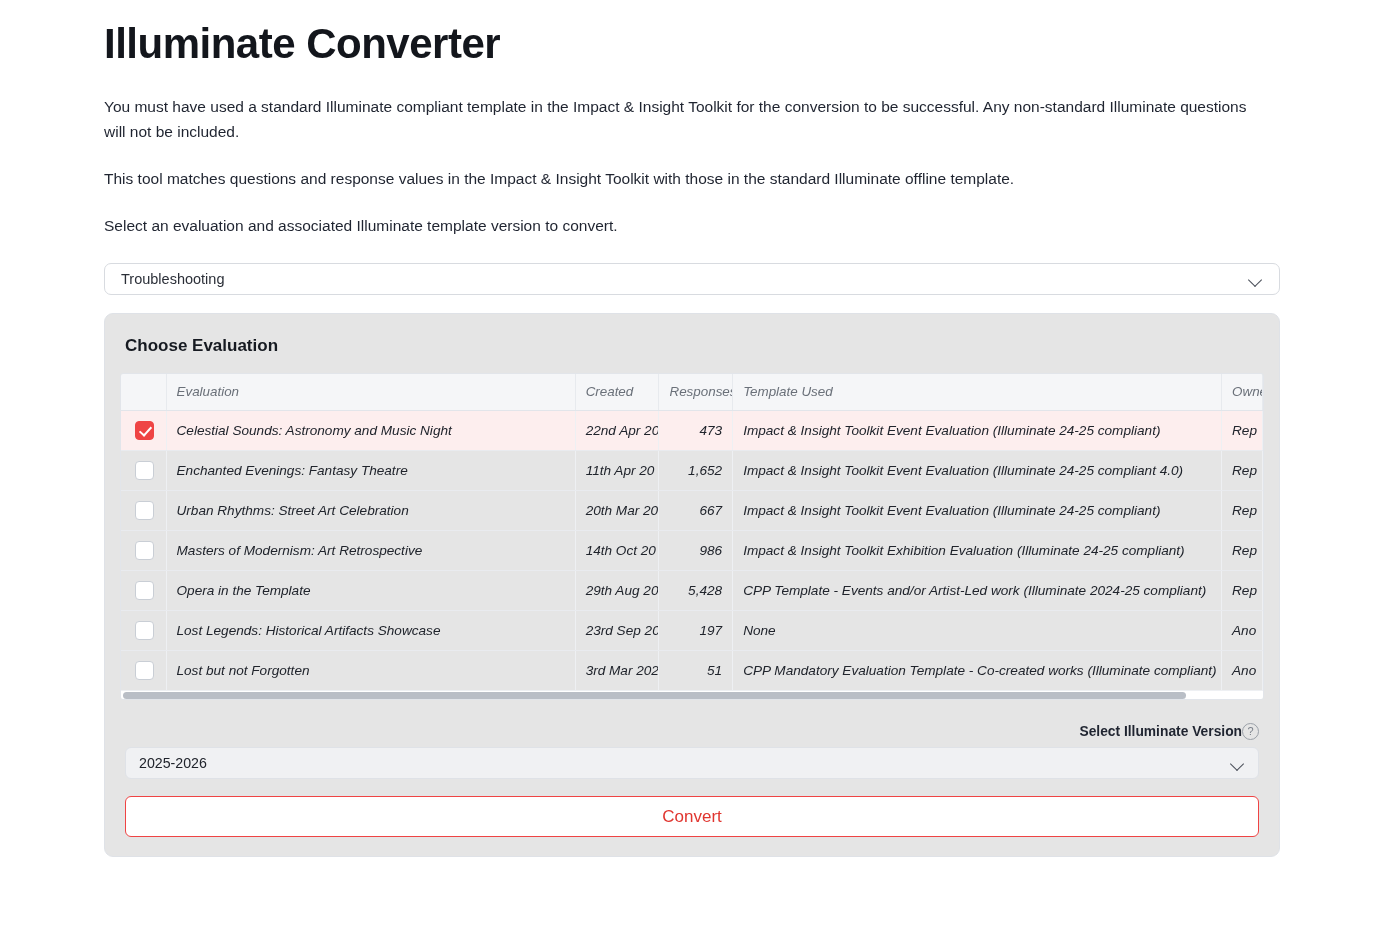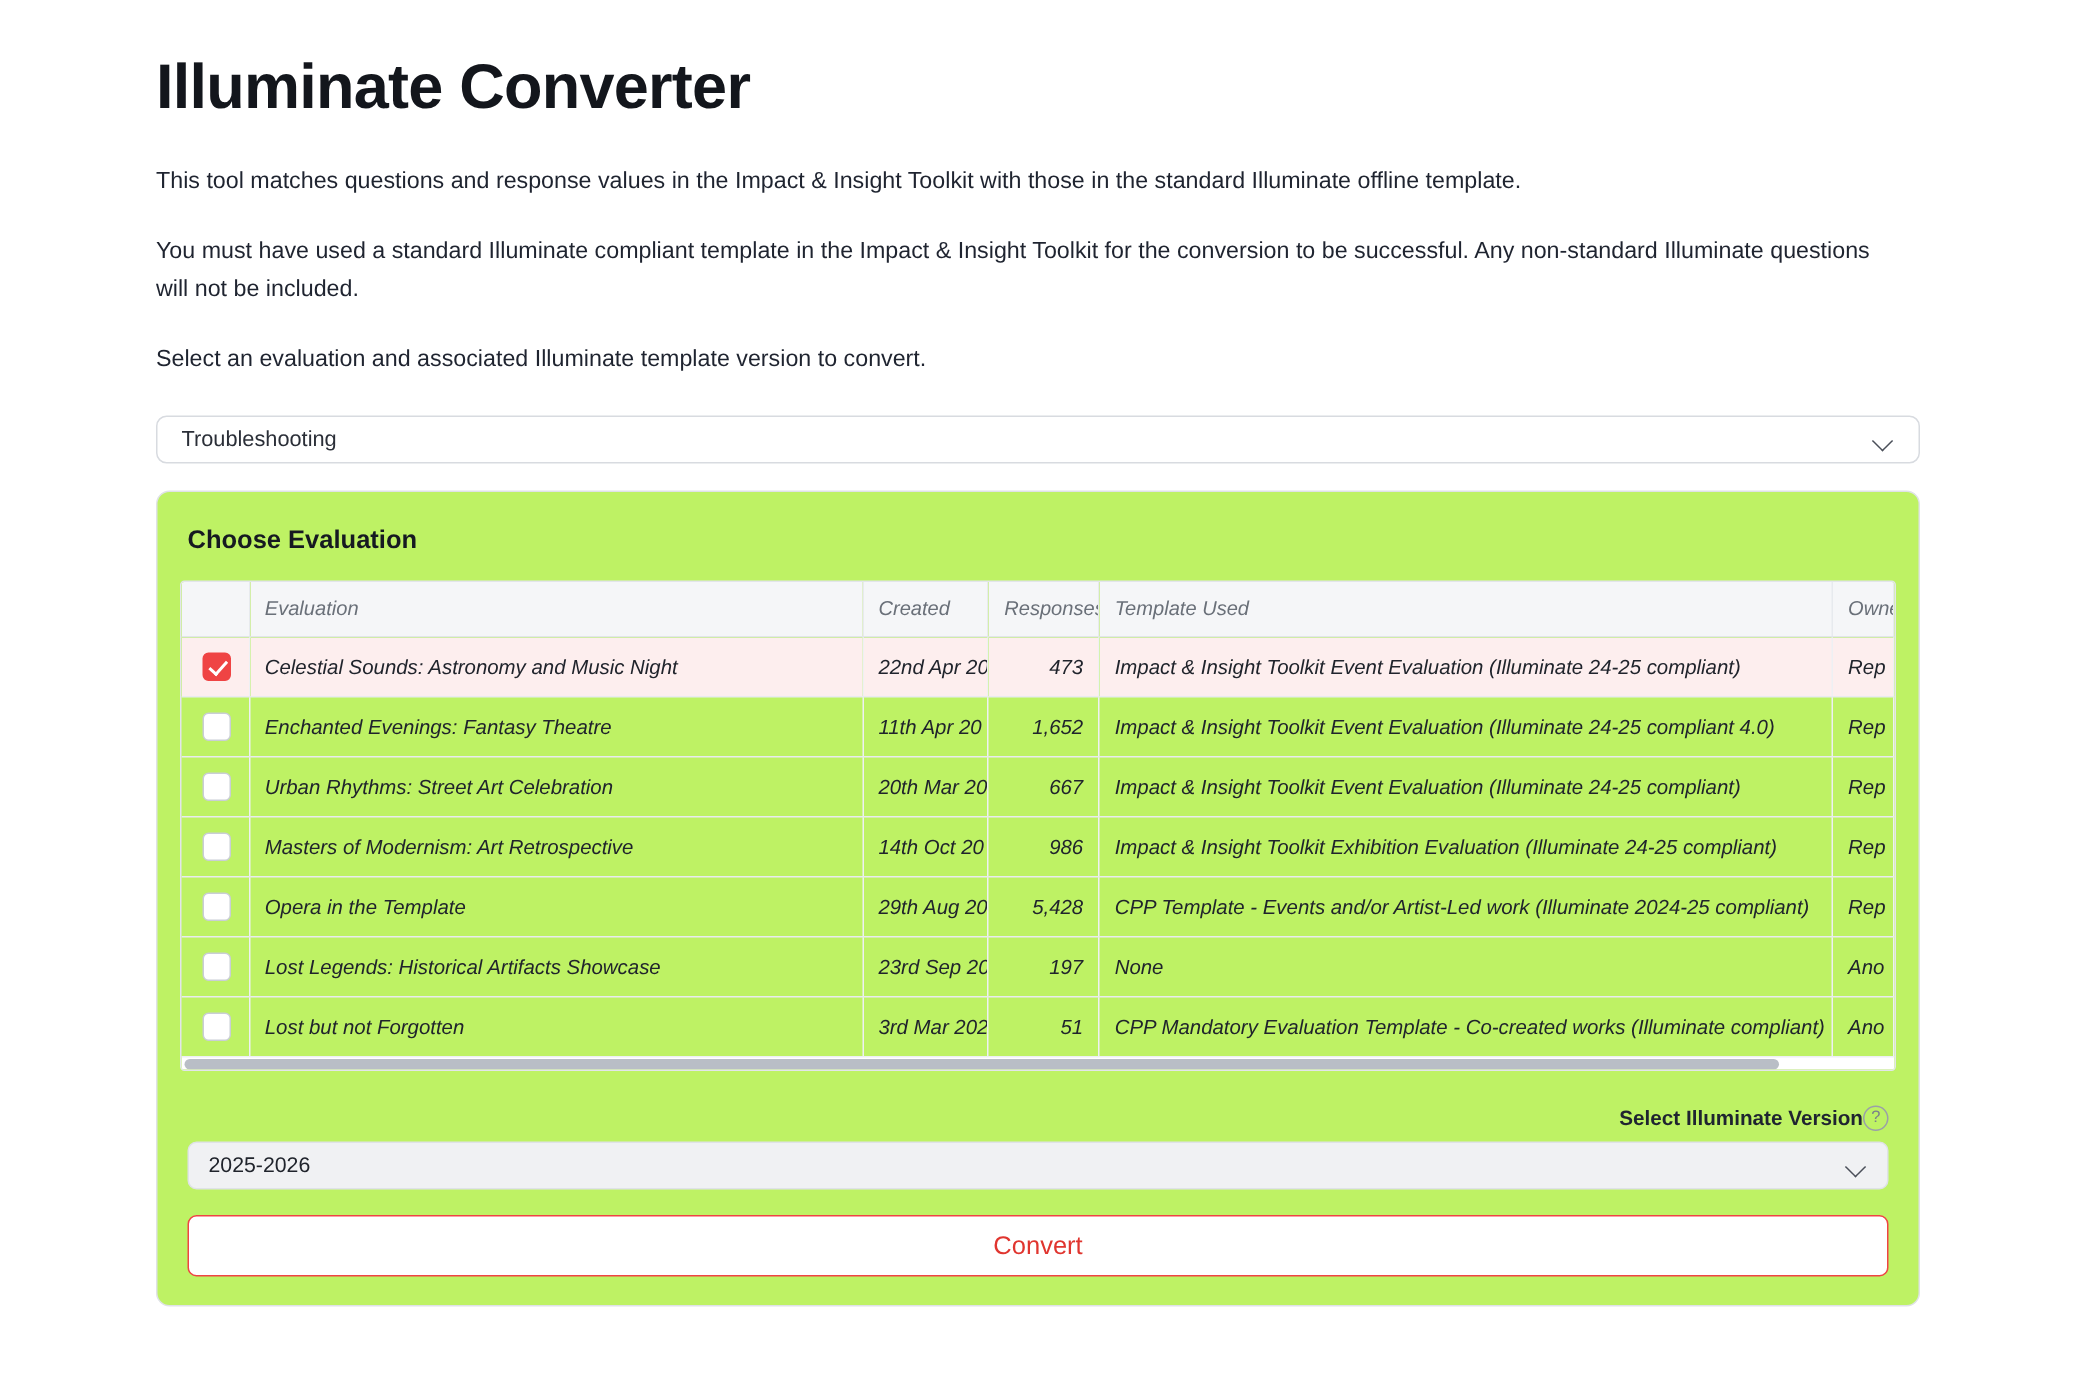--- a/index.html
+++ b/index.html
@@ -10,21 +10,21 @@
     font-family: "Liberation Sans", sans-serif;
     color: #1f2430;
   }
   .page {
     position: relative;
     width: 1384px; height: 931px;
     overflow: hidden;
     padding: 0;
   }
   .content {
-    padding: 34px 104px 0 104px;
+    padding: 20px 104px 0 104px;
   }
   h1.title {
     font-size: 42px;
     font-weight: bold;
     letter-spacing: -0.5px;
     margin: 0 0 26px 0;
     color: #13161c;
   }
   p.intro {
     font-size: 15.5px;
@@ -61,21 +61,21 @@
     width: 9px; height: 9px;
     border-right: 1.6px solid #4a4f59;
     border-bottom: 1.6px solid #4a4f59;
     transform: rotate(45deg);
   }
 
   
   .card {
     border: 1px solid #dfe2e7;
     border-radius: 9px;
-    background: #bef264;
+    background: #e5e5e5;
     padding: 18px 15px 19px 15px;
   }
   .card-title {
     font-size: 17px;
     font-weight: bold;
     color: #161a21;
     margin: 4px 0 17px 5px;
   }
 
   
@@ -218,22 +218,22 @@
   }
 </style>
 </head>
 <body>
 
 <div class="page">
   <div class="content">
 
     <h1 class="title">Illuminate Converter</h1>
 
+    <p class="intro">You must have used a standard Illuminate compliant template in the Impact &amp; Insight Toolkit for the conversion to be successful. Any non-standard Illuminate questions will not be included.</p>
     <p class="intro">This tool matches questions and response values in the Impact &amp; Insight Toolkit with those in the standard Illuminate offline template.</p>
-    <p class="intro">You must have used a standard Illuminate compliant template in the Impact &amp; Insight Toolkit for the conversion to be successful. Any non-standard Illuminate questions will not be included.</p>
     <p class="intro last">Select an evaluation and associated Illuminate template version to convert.</p>
 
     <div class="top-select">
       <span>Troubleshooting</span>
       <span class="chev"></span>
     </div>
 
     <div class="card">
       <div class="card-title">Choose Evaluation</div>
 

